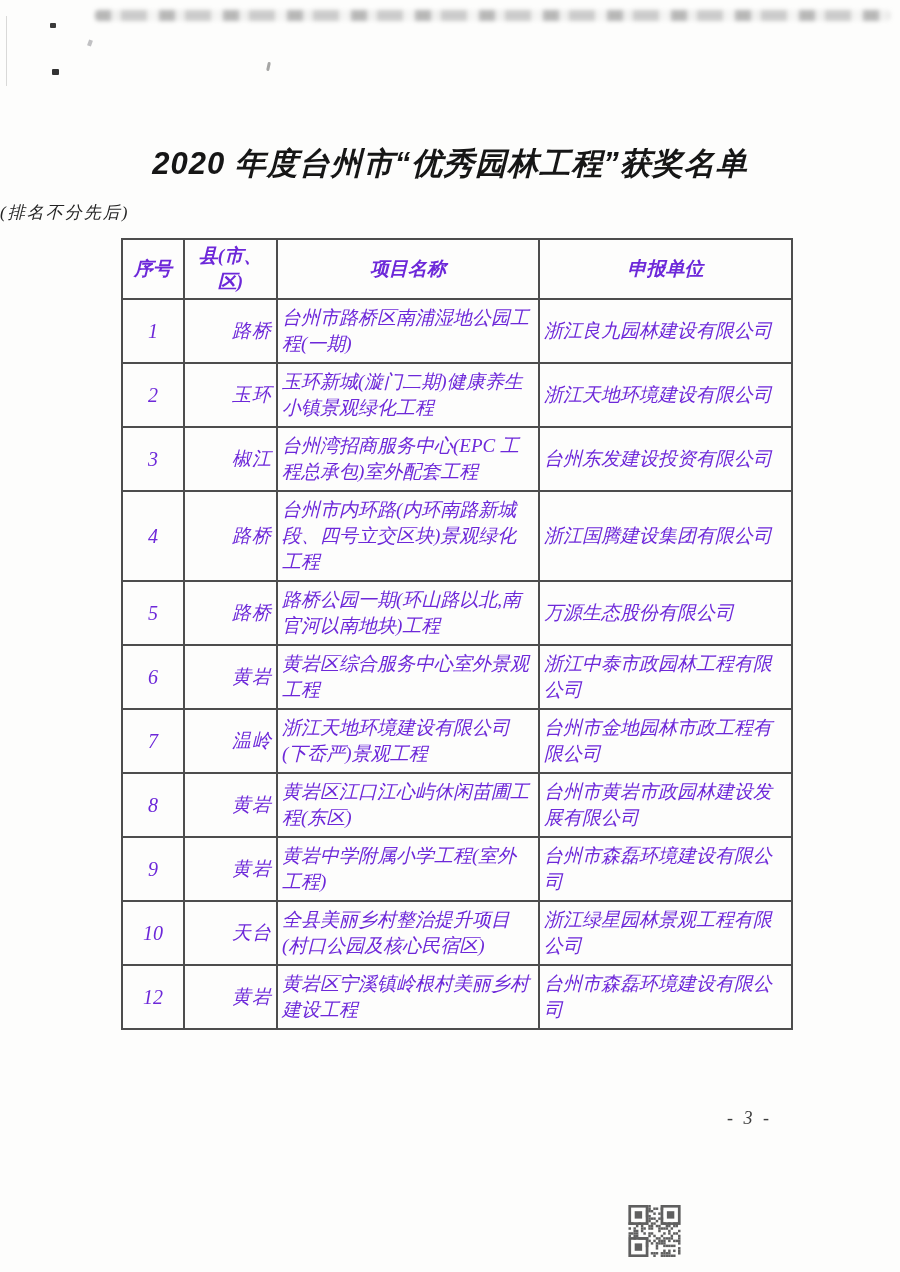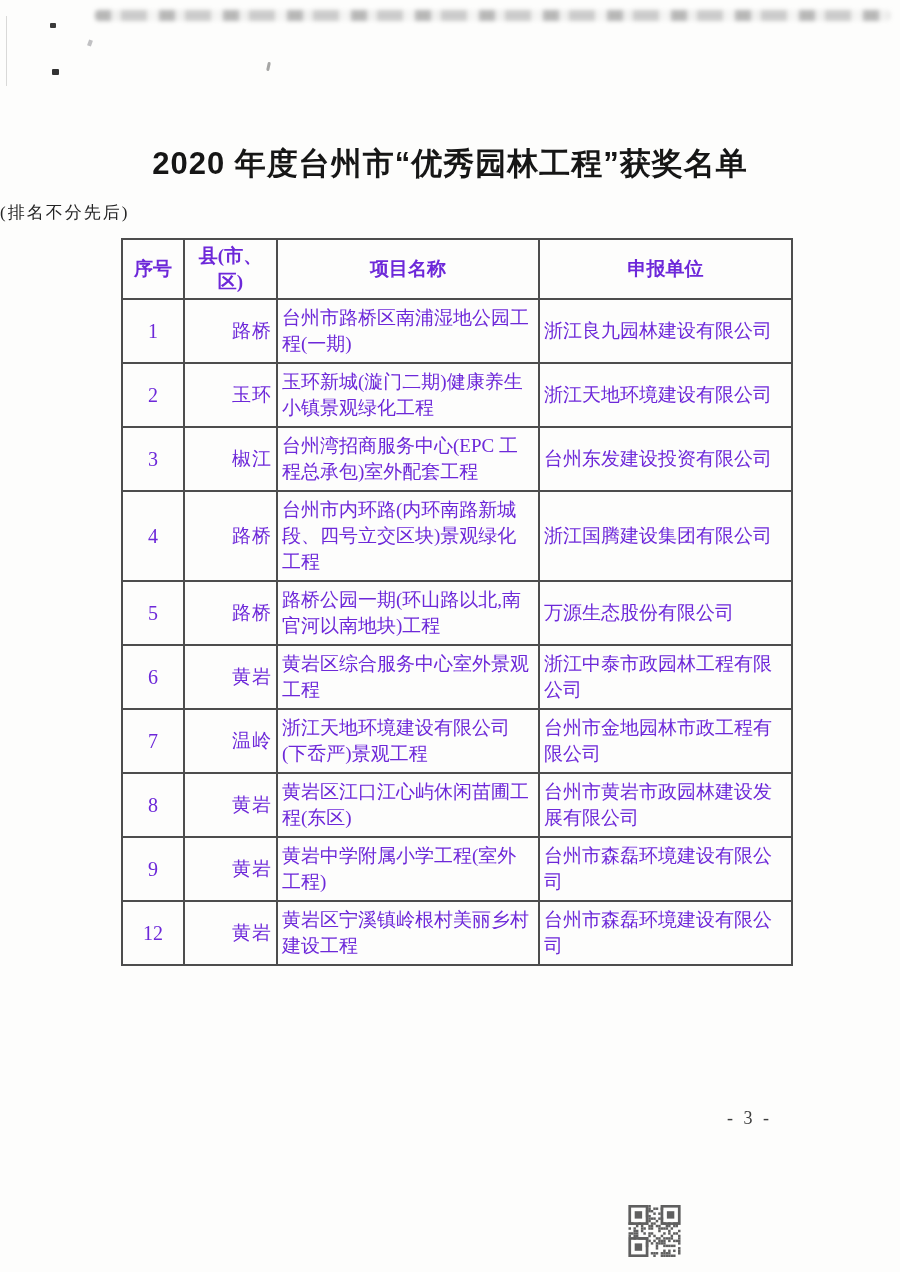--- a/index.html
+++ b/index.html
@@ -6,20 +6,21 @@
   body{
     width:900px;height:1272px;
     background:#f4f4f2;
     font-family:"Liberation Sans",sans-serif;
     overflow:hidden;
   }
   .page{
     position:relative;width:900px;height:1272px;
     background:#fdfdfc;
     color:#1f1f1f;
+    font-style:italic;
   }
   
   .scan-smudge{
     position:absolute;left:95px;top:10px;width:795px;height:11px;
     background:repeating-linear-gradient(90deg,
       rgba(70,70,70,.38) 0 16px, rgba(130,130,130,.10) 16px 26px,
       rgba(90,90,90,.30) 26px 52px, rgba(150,150,150,.08) 52px 64px);
     filter:blur(2px);border-radius:4px;
   }
   .dot-a{position:absolute;left:50px;top:23px;width:6px;height:5px;background:#3a3a3a;border-radius:1px;}
@@ -164,20 +165,26 @@
       <td class="cell-unit">台州市黄岩市政园林建设发展有限公司</td>
     </tr>
 
     <tr class="data-row">
       <td class="cell-no">9</td>
       <td class="cell-district">黄岩</td>
       <td class="cell-project">黄岩中学附属小学工程(室外工程)</td>
       <td class="cell-unit">台州市森磊环境建设有限公司</td>
     </tr>
 
+    <tr class="data-row">
+      <td class="cell-no">10</td>
+      <td class="cell-district">天台</td>
+      <td class="cell-project">全县美丽乡村整治提升项目(村口公园及核心民宿区)</td>
+      <td class="cell-unit">浙江绿星园林景观工程有限公司</td>
+    </tr>
 
 
     <tr class="data-row">
       <td class="cell-no">12</td>
       <td class="cell-district">黄岩</td>
       <td class="cell-project">黄岩区宁溪镇岭根村美丽乡村建设工程</td>
       <td class="cell-unit">台州市森磊环境建设有限公司</td>
     </tr>
   </tbody>
   </table>

